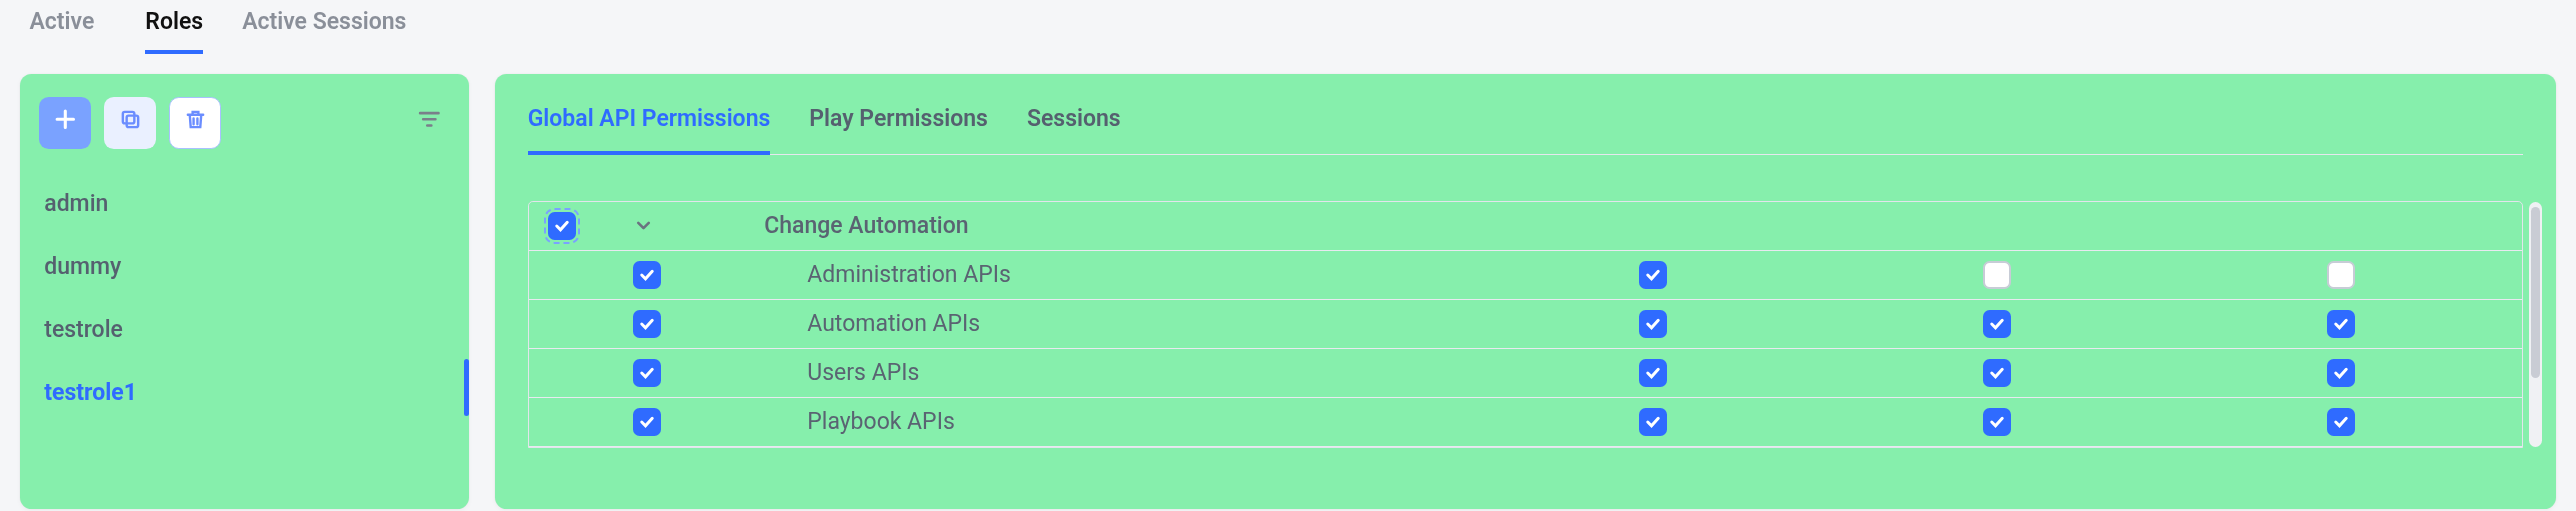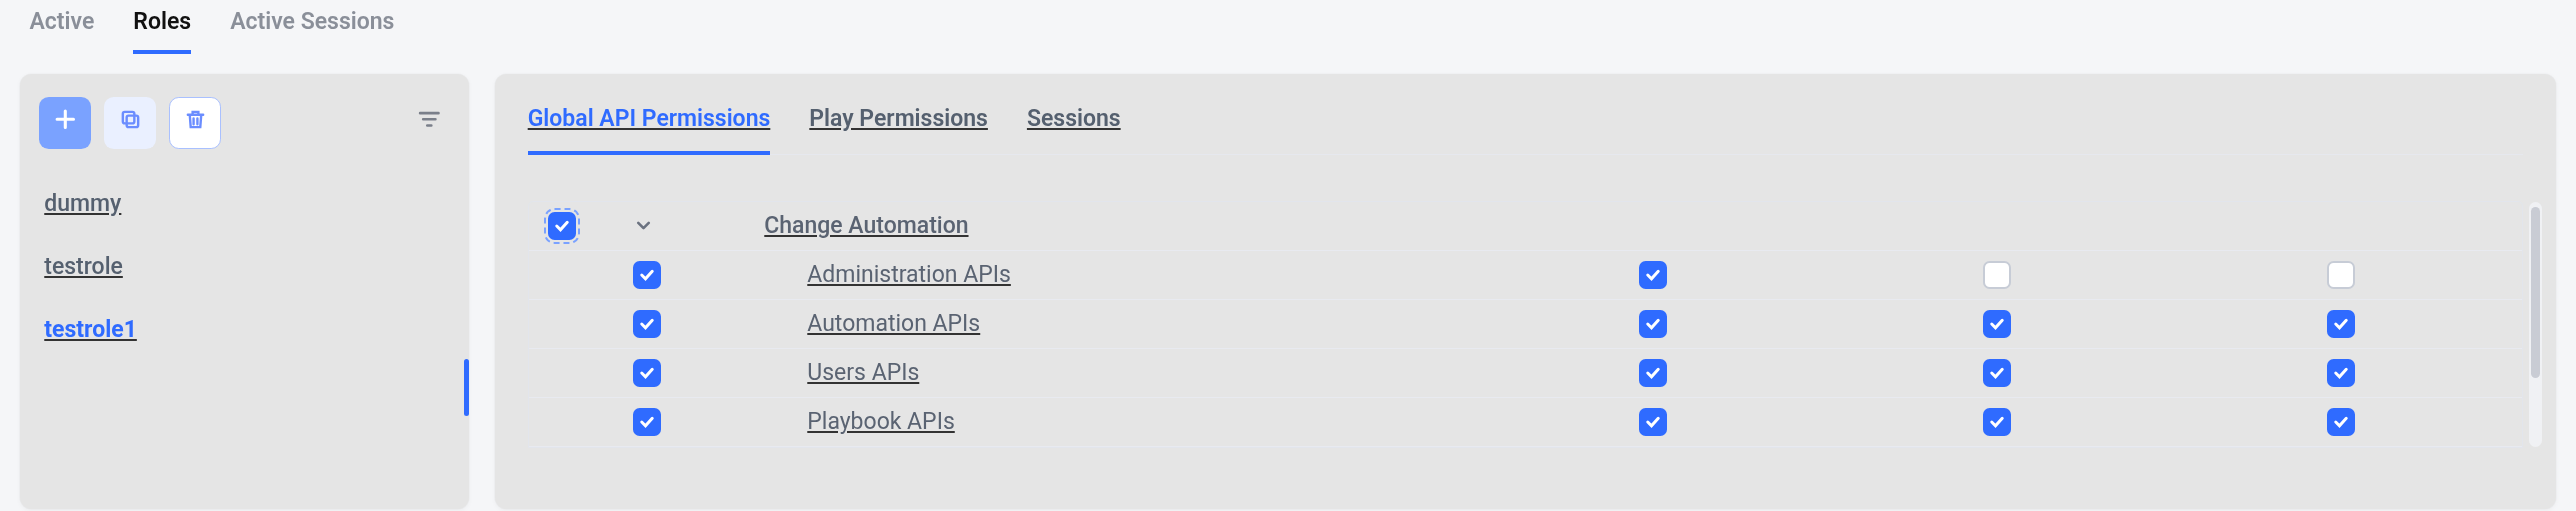--- a/index.html
+++ b/index.html
@@ -24,35 +24,35 @@
   .top-tab {
     color: #8a8f99;
     font-weight: 600;
     padding-bottom: 14.7px;
     cursor: pointer;
     border-bottom: 4.9px solid transparent;
   }
   .top-tab.active {
     color: #111;
     border-bottom-color: #2f6bff;
+    margin-left: 12px;
   }
 
   .workspace {
     display: flex;
     gap: 26px;
     padding: 19.7px 0 0 19.7px;
     height: calc(100% - 56px);
   }
 
   
   .panel {
-    background: #e5e5e5;
+    background: #86efac;
     border-radius: 11.5px;
     box-shadow: 0 0 0 0.8px rgba(0,0,0,0.02), 0 1.6px 4.9px rgba(0,0,0,0.04);
-    text-decoration: underline;
   }
   .sidebar {
     width: 449px;
     padding: 23px 19.7px 0 19.7px;
     position: relative;
   }
   .sidebar-toolbar {
     display: flex;
     align-items: center;
     gap: 13px;
@@ -224,20 +224,21 @@
       <div class="filter-btn">
         <span>
           <svg viewBox="0 0 24 24" width="24.6" height="24.6" fill="none" stroke="currentColor" stroke-width="2.5" stroke-linecap="round">
               <path d="M3 6h18M6 12h12M10 18h4"></path>
             </svg>
         </span>
       </div>
     </div>
 
     <div class="role-list">
+      <div class="role-item">admin</div>
       <div class="role-item">dummy</div>
       <div class="role-item">testrole</div>
       <div class="role-item selected">testrole1</div>
       <div class="indicator" style="top:187px;height:57px;"></div>
     </div>
   </div>
 
   <div class="panel main">
     <div class="sub-tabs">
       <div class="sub-tab active">Global API Permissions</div>

